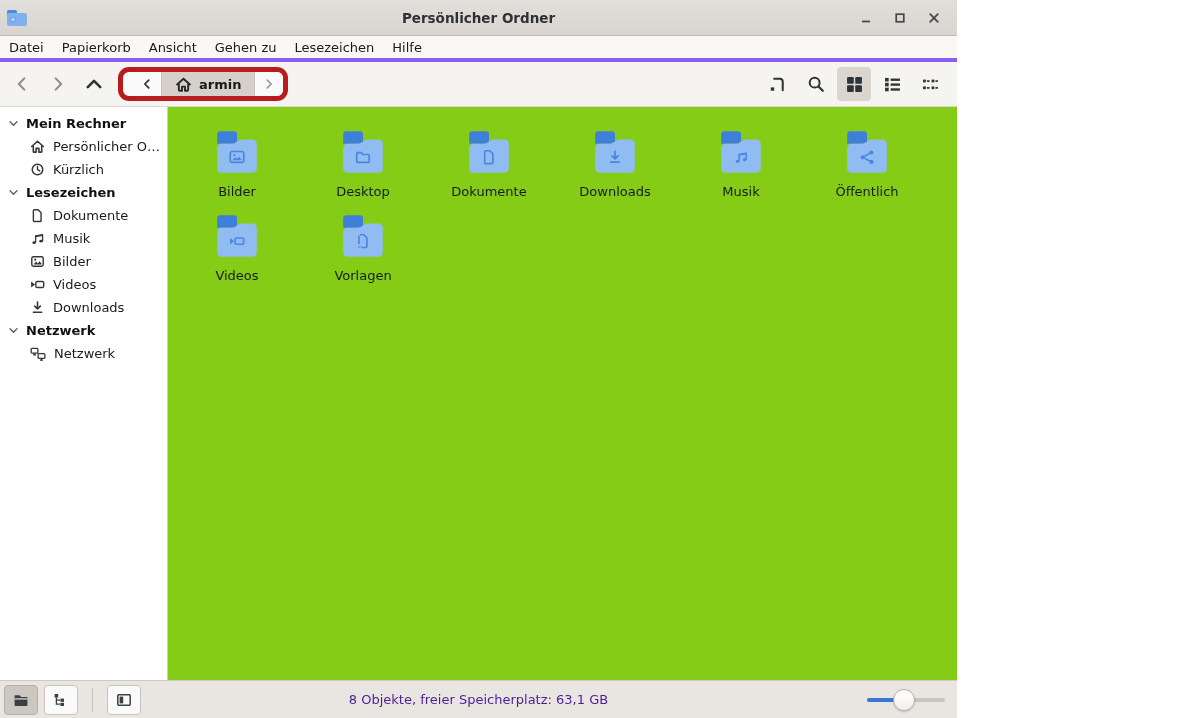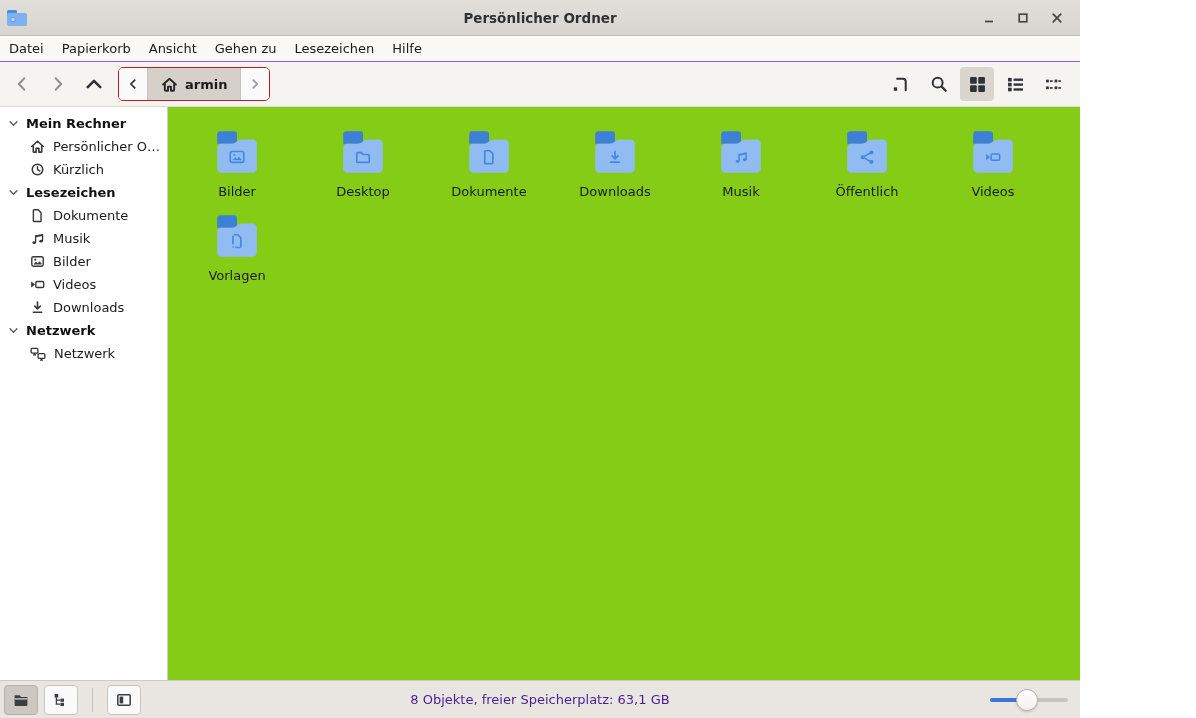--- a/index.html
+++ b/index.html
@@ -1,59 +1,59 @@
 <!DOCTYPE html>
 <html><head>
 <meta charset="utf-8">
 <style>
   * { margin:0; padding:0; box-sizing:border-box; }
   html,body { width:1196px; height:718px; overflow:hidden; }
   body {
     font-family:"DejaVu Sans","Liberation Sans",sans-serif;
     font-size:13px; color:#1a1a1a; background:#ffffff;
   }
-  .window { width:1080px; height:718px; display:flex; flex-direction:column; }
+  .window { width:957px; height:718px; display:flex; flex-direction:column; }
 
   
   .titlebar {
     height:36px; flex:0 0 36px;
     background:linear-gradient(#e2ded9,#d8d4cf);
     border-bottom:1px solid #c1bdb7;
     display:flex; align-items:center; position:relative;
   }
   .titlebar-title {
     position:absolute; left:0; right:0; text-align:center;
     font-weight:bold; font-size:13.5px; color:#2d3134; pointer-events:none;
   }
   .app-icon { margin-left:5px; z-index:2; display:flex; }
   .win-controls { margin-left:auto; z-index:2; display:flex; gap:12px; padding-right:12px; }
   .win-btn { width:22px; height:22px; display:flex; align-items:center; justify-content:center; color:#45494c; }
 
   
   .menubar {
     height:26px; flex:0 0 26px; background:#f9f8f5;
-    display:flex; align-items:center; padding-left:0;
-    border-bottom:1px solid #8b5cf6;
+    display:flex; padding-left:0;
+    border-bottom:4px solid #8b5cf6;
   }
   .menu-item { padding:4px 9px; color:#1a1a1a; cursor:default; }
 
   
   .toolbar {
     height:45px; flex:0 0 45px; background:#f6f4f1;
     border-bottom:1px solid #dcd8d2;
     display:flex; align-items:center;
   }
   .nav-btn { width:36px; height:34px; display:flex; align-items:center; justify-content:center; border-radius:4px; }
   .nav-btn.dim { color:#8f8f8f; }
   .nav-btn.dark { color:#2e3236; }
   .toolbar-left { display:flex; align-items:center; padding-left:4px; }
 
   .breadcrumb {
     margin-left:6px; height:34px; display:flex; align-items:stretch;
-    border:1px solid #b91c1c; border-radius:5px; overflow:hidden; background:#fbfafa;
+    border:5px solid #b91c1c; border-radius:11px; overflow:hidden; background:#fbfafa;padding-left:10px;
   }
   .crumb-scroll { width:29px; display:flex; align-items:center; justify-content:center; background:#fbfafa; }
   .crumb-scroll.left { color:#2e3236; border-right:1px solid #c6c2bb; }
   .crumb-scroll.right { color:#9a9a9a; border-left:1px solid #c6c2bb; }
   .crumb-current {
     display:flex; align-items:center; gap:7px; padding:0 13px;
     background:#d5d0c9; color:#1a1a1a; font-weight:bold;
   }
 
   .toolbar-right { margin-left:auto; display:flex; align-items:center; gap:4px; padding-right:10px; }

